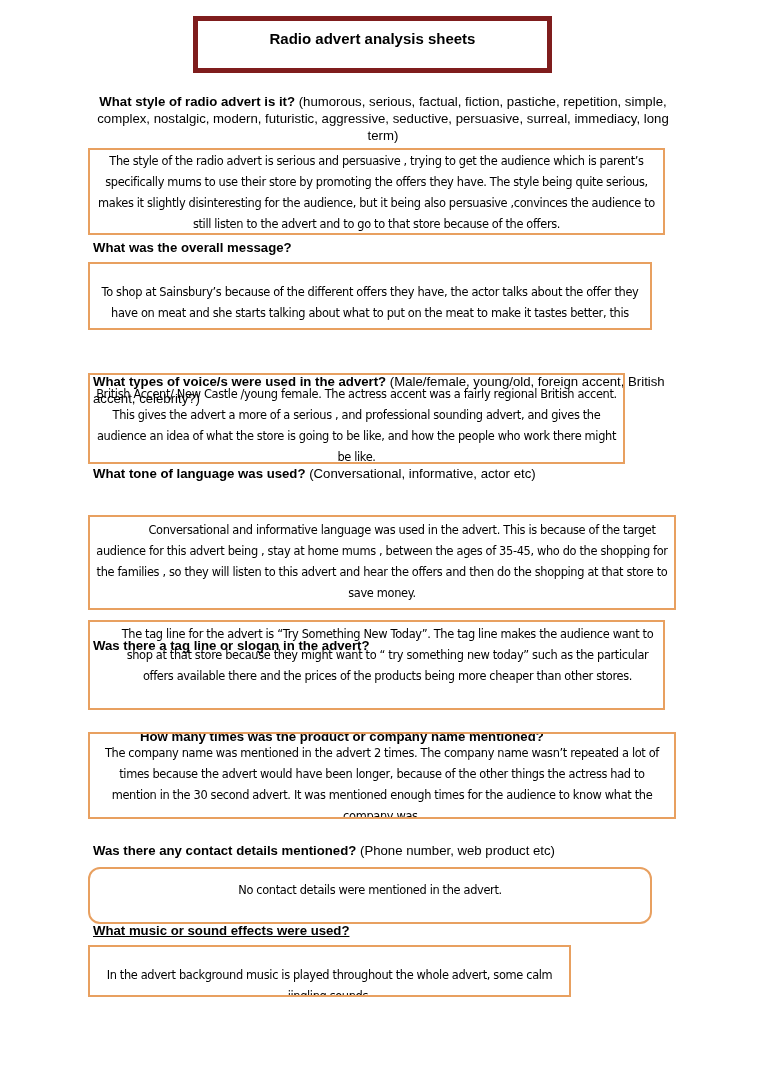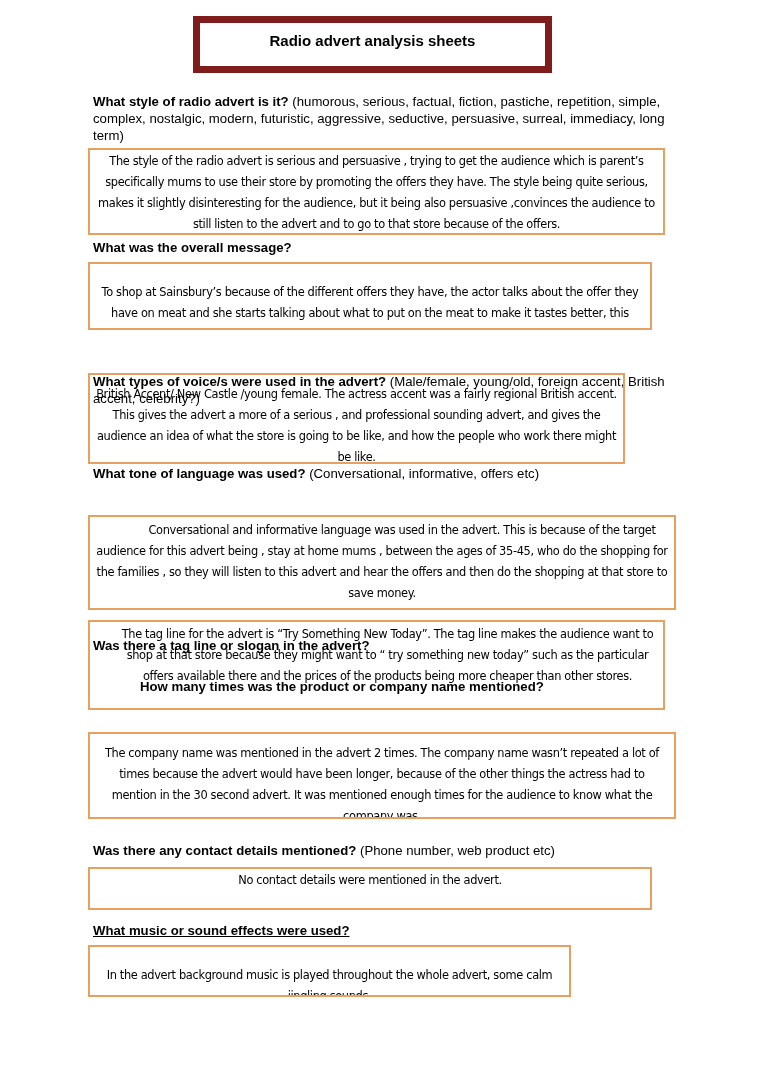--- a/index.html
+++ b/index.html
@@ -1,19 +1,19 @@
 <!DOCTYPE html>
 <html><head>
   <meta charset="utf-8">
   <style>
     html, body { margin: 0; padding: 0; background: #ffffff; }
     body { width: 768px; height: 1087px; position: relative; overflow: hidden; color: #000; }
     .title-box {
       position: absolute; left: 193px; top: 16px; width: 359px; height: 57px;
-      border: 7px solid #7f1d1d; box-sizing: border-box;
+      border: 5px solid #7f1d1d; box-sizing: border-box;
       font-family: "Liberation Sans", sans-serif; font-weight: bold; font-size: 15px;
       text-align: center; padding-top: 9px;
     }
     .q {
       position: absolute; left: 93px; width: 580px;
       font-family: "Liberation Sans", sans-serif; font-size: 13.2px; line-height: 17px;
     }
     .q b { font-weight: bold; }
     .a {
       position: absolute; left: 88px; box-sizing: border-box;
@@ -24,51 +24,51 @@
     }
     .a.indent { text-indent: 40px; }
   </style>
 </head>
 <body>
 
 <div class="title-box">
   <span>Radio advert analysis sheets</span>
 </div>
 
-<div class="q" style="top:93px;"><b>What style of radio advert is it?</b><span> (humorous, serious, factual, fiction, pastiche, repetition, simple, complex, nostalgic, modern, futuristic, aggressive, seductive, persuasive, surreal, immediacy, long term)</span></div>
+<div class="q" style="top:93px;text-align:center;"><b>What style of radio advert is it?</b><span> (humorous, serious, factual, fiction, pastiche, repetition, simple, complex, nostalgic, modern, futuristic, aggressive, seductive, persuasive, surreal, immediacy, long term)</span></div>
 <div class="a" style="top:148px; width:577px; height:87px; padding-top:1px;">
   <span>The style of the radio advert is  serious and persuasive , trying to get the audience which is parent’s specifically mums to use their store by promoting the offers they have. The style being quite serious, makes it slightly disinteresting for the audience, but it being also persuasive ,convinces the audience to still listen to the advert and to go to that store because of the offers.</span>
 </div>
 
 <div class="q" style="top:239px;"><b>What was the overall message?</b><span></span></div>
 <div class="a" style="top:262px; width:564px; height:68px; padding-top:18px;">
   <span>To shop at Sainsbury’s because of the different offers they have, the actor talks about the offer they have on meat and she starts talking about what to put on the meat to make it tastes better, this making the audience want to buy it.</span>
 </div>
 
 <div class="q" style="top:337px;margin-top:36px;"><b>What types of voice/s were used in the advert?</b><span> (Male/female, young/old, foreign accent, British accent, celebrity?)</span></div>
 <div class="a" style="top:373px; width:537px; height:91px; padding-top:9px;">
   <span>British Accent/ New Castle /young female.  The actress accent was a fairly regional British accent. This gives the advert a more of a serious , and  professional sounding advert, and gives the audience an idea of what the store is going to be like, and how the people who work there might be like.</span>
 </div>
 
-<div class="q" style="top:465px;"><b>What tone of language was used?</b><span> (Conversational, informative, offers etc)</span></div>
+<div class="q" style="top:465px;"><b>What tone of language was used?</b><span> (Conversational, informative, actor etc)</span></div>
 <div class="a indent" style="top:515px; width:588px; height:95px; padding-top:3px;">
   <span>Conversational and informative language was used in the advert. This is because of the target audience for this advert being , stay at home mums , between the ages of 35-45, who do the shopping for the families , so they will listen to this advert and hear the offers and then do the shopping at that store to save money.</span>
 </div>
 
 <div class="q" style="top:597px;margin-top:40px;"><b>Was there a tag line or slogan in the advert?</b><span></span></div>
 <div class="a" style="top:620px; width:577px; height:90px; padding-top:2px;padding-left:28px;">
   <span>The tag line for the advert is “Try Something New Today”. The tag line makes the audience want to shop at that store because they might want to “ try something new today” such as the particular offers available there and the prices of the products being more cheaper than other stores.</span>
 </div>
 
-<div class="q" style="top:678px;padding-left:47px;"><b>How many times was the product or company name mentioned?</b><span></span></div>
+<div class="q" style="top:728px;padding-left:47px;"><b>How many times was the product or company name mentioned?</b><span></span></div>
 <div class="a" style="top:732px; width:588px; height:87px; padding-top:9px;">
   <span>The company name was mentioned in the advert 2 times.  The company name wasn’t repeated a lot of times because the advert would have been longer, because of the other things the actress had to mention in the 30 second advert. It was mentioned enough times for the audience to know what the company was.</span>
 </div>
 
 <div class="q" style="top:842px;"><b>Was there any contact details mentioned?</b><span> (Phone number, web product etc)</span></div>
-<div class="a" style="top:867px; width:564px; height:43px; padding-top:1px;">
+<div class="a" style="top:867px; width:564px; height:57px; padding-top:11px;border-radius:12px;">
   <span>No contact details were mentioned in the advert.</span>
 </div>
 
 <div class="q" style="top:922px;text-decoration:underline;"><b>What music or sound effects were used?</b><span></span></div>
 <div class="a" style="top:945px; width:483px; height:52px; padding-top:18px;">
   <span>In the advert background music is played throughout the whole advert, some calm jingling sounds.</span>
 </div>
 
 </body></html>

